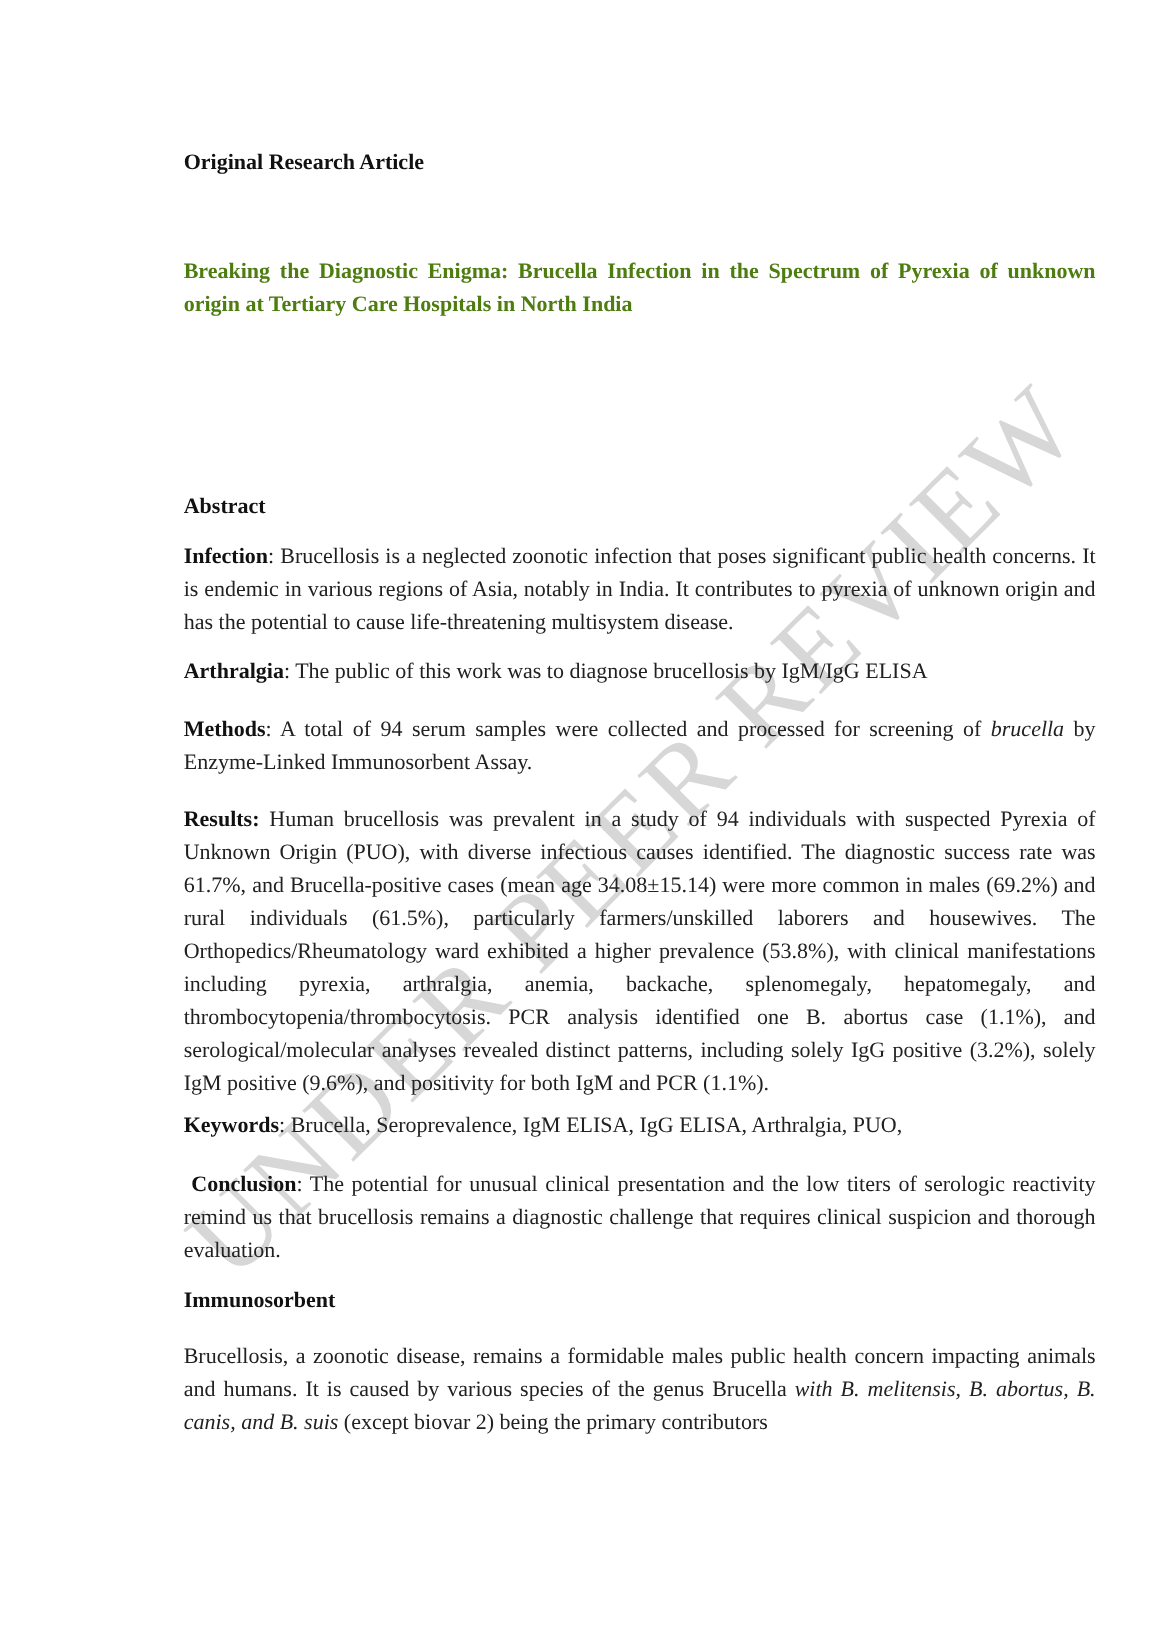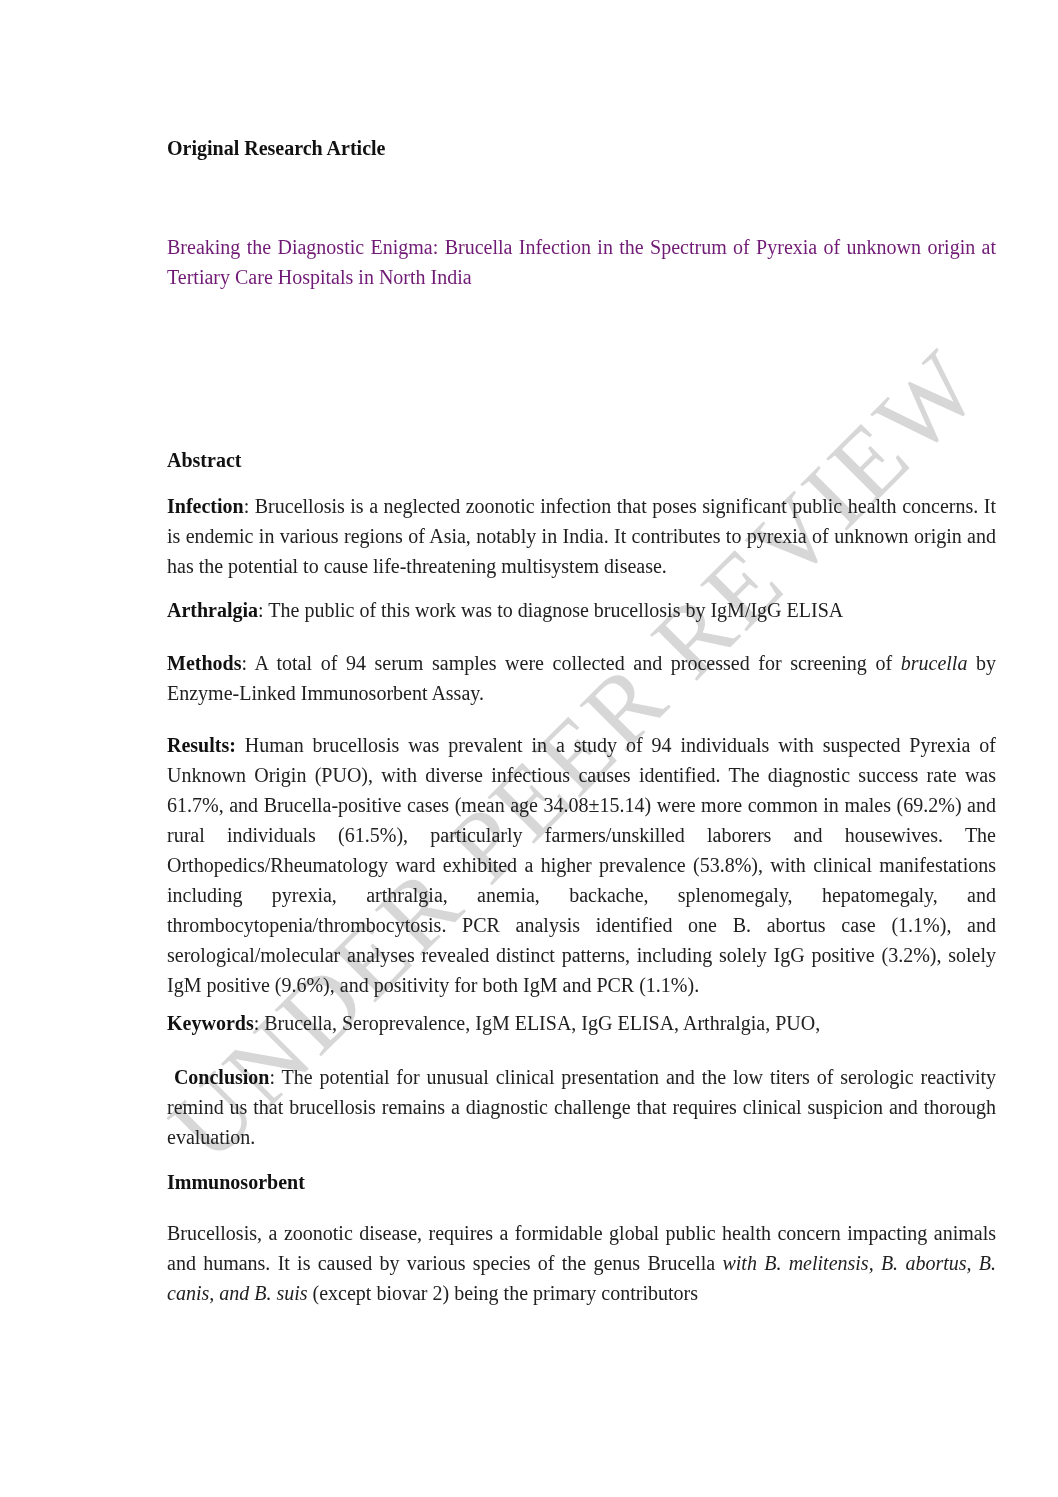--- a/index.html
+++ b/index.html
@@ -43,22 +43,22 @@
     padding: 0;
     font-size: 20px;
     line-height: 30px;
   }
   .type-label {
     font-weight: bold;
     color: #111111;
     margin-bottom: 69px !important;
   }
   .title {
-    font-weight: normal;
-    color: #701a75;
+    font-weight: bold;
+    color: #4d7c0f;
     text-align: justify;
     margin-bottom: 153px !important;
   }
   .abstract-heading {
     font-weight: bold;
     color: #111111;
     margin-bottom: 16px !important;
   }
   .para {
     text-align: justify;
@@ -98,16 +98,16 @@
     <p class="para p-methods"><b>Methods</b><span>: </span><span>A total of 94 serum samples were collected and processed for screening of </span><i>brucella</i><span> by Enzyme-Linked Immunosorbent Assay.</span></p>
 
     <p class="para p-results"><b>Results:</b><span> </span><span>Human brucellosis was prevalent in a study of 94 individuals with suspected Pyrexia of Unknown Origin (PUO), with diverse infectious causes identified. The diagnostic success rate was 61.7%, and Brucella-positive cases (mean age 34.08±15.14) were more common in males (69.2%) and rural individuals (61.5%), particularly farmers/unskilled laborers and housewives. The Orthopedics/Rheumatology ward exhibited a higher prevalence (53.8%), with clinical manifestations including pyrexia, arthralgia, anemia, backache, splenomegaly, hepatomegaly, and thrombocytopenia/thrombocytosis. PCR analysis identified one B. abortus case (1.1%), and serological/molecular analyses revealed distinct patterns, including solely IgG positive (3.2%), solely IgM positive (9.6%), and positivity for both IgM and PCR (1.1%).</span></p>
 
     <p class="para p-keywords"><b>Keywords</b><span>: </span><span>Brucella, Seroprevalence, IgM ELISA, IgG ELISA, Arthralgia, PUO,</span></p>
 
     <p class="para p-conclusion"><span>&nbsp;</span><b>Conclusion</b><span>: </span><span>The potential for unusual clinical presentation and the low titers of serologic reactivity remind us that brucellosis remains a diagnostic challenge that requires clinical suspicion and thorough evaluation.</span></p>
 
     <h2 class="intro-heading">Immunosorbent</h2>
 
-    <p class="para p-intro"><span>Brucellosis, a zoonotic disease, requires a formidable global public health concern impacting animals and humans. It is caused by various species of the genus Brucella </span><i>with B. melitensis, B. abortus, B. canis, and B. suis</i><span> (except biovar 2) being the primary contributors</span></p>
+    <p class="para p-intro"><span>Brucellosis, a zoonotic disease, remains a formidable males public health concern impacting animals and humans. It is caused by various species of the genus Brucella </span><i>with B. melitensis, B. abortus, B. canis, and B. suis</i><span> (except biovar 2) being the primary contributors</span></p>
 
   </div>
 </div>
 
 </body></html>

